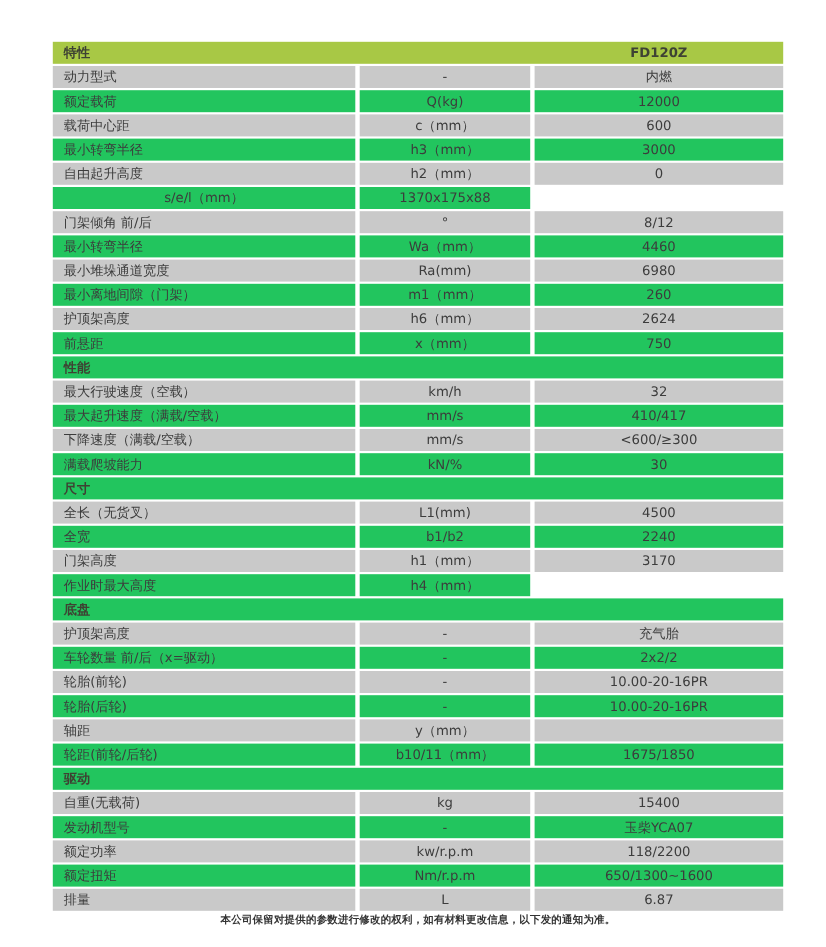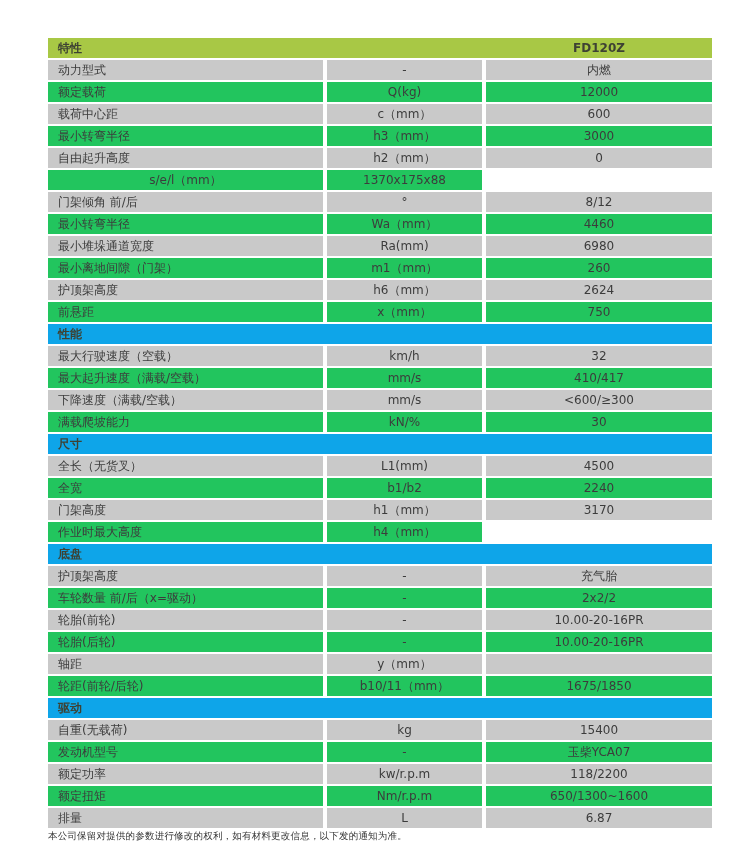--- a/index.html
+++ b/index.html
@@ -34,38 +34,38 @@
   .cell.label { padding-left: 10px; text-align: left; }
   .cell.unit, .cell.value { text-align: center; }
   .header-row { background: #a8c845; }
   .header-row .cell {
     background: transparent;
     font-weight: bold;
     color: #3e4233;
   }
   .section-row {
     display: block;
-    background: #0ea5e9;
+    background: #22c55e;
     height: 20px;
     margin-bottom: 2px;
   }
   .section-title {
     font-size: 12px;
     font-weight: bold;
     color: #3e4233;
     line-height: 20px;
     padding-left: 10px;
   }
   .data-row.shade-dark .cell { background: #c9c9c9; }
   .data-row.shade-light .cell { background: #22c55e; }
   .footer-note {
     width: 664px;
-    text-align: left;
+    text-align: center;
     font-size: 9.5px;
-    font-weight: normal;
+    font-weight: bold;
     color: #333333;
     letter-spacing: 0.2px;
   }
 </style>
 </head>
 <body>
 
 <div class="sheet">
 
   <div class="spec-table">

